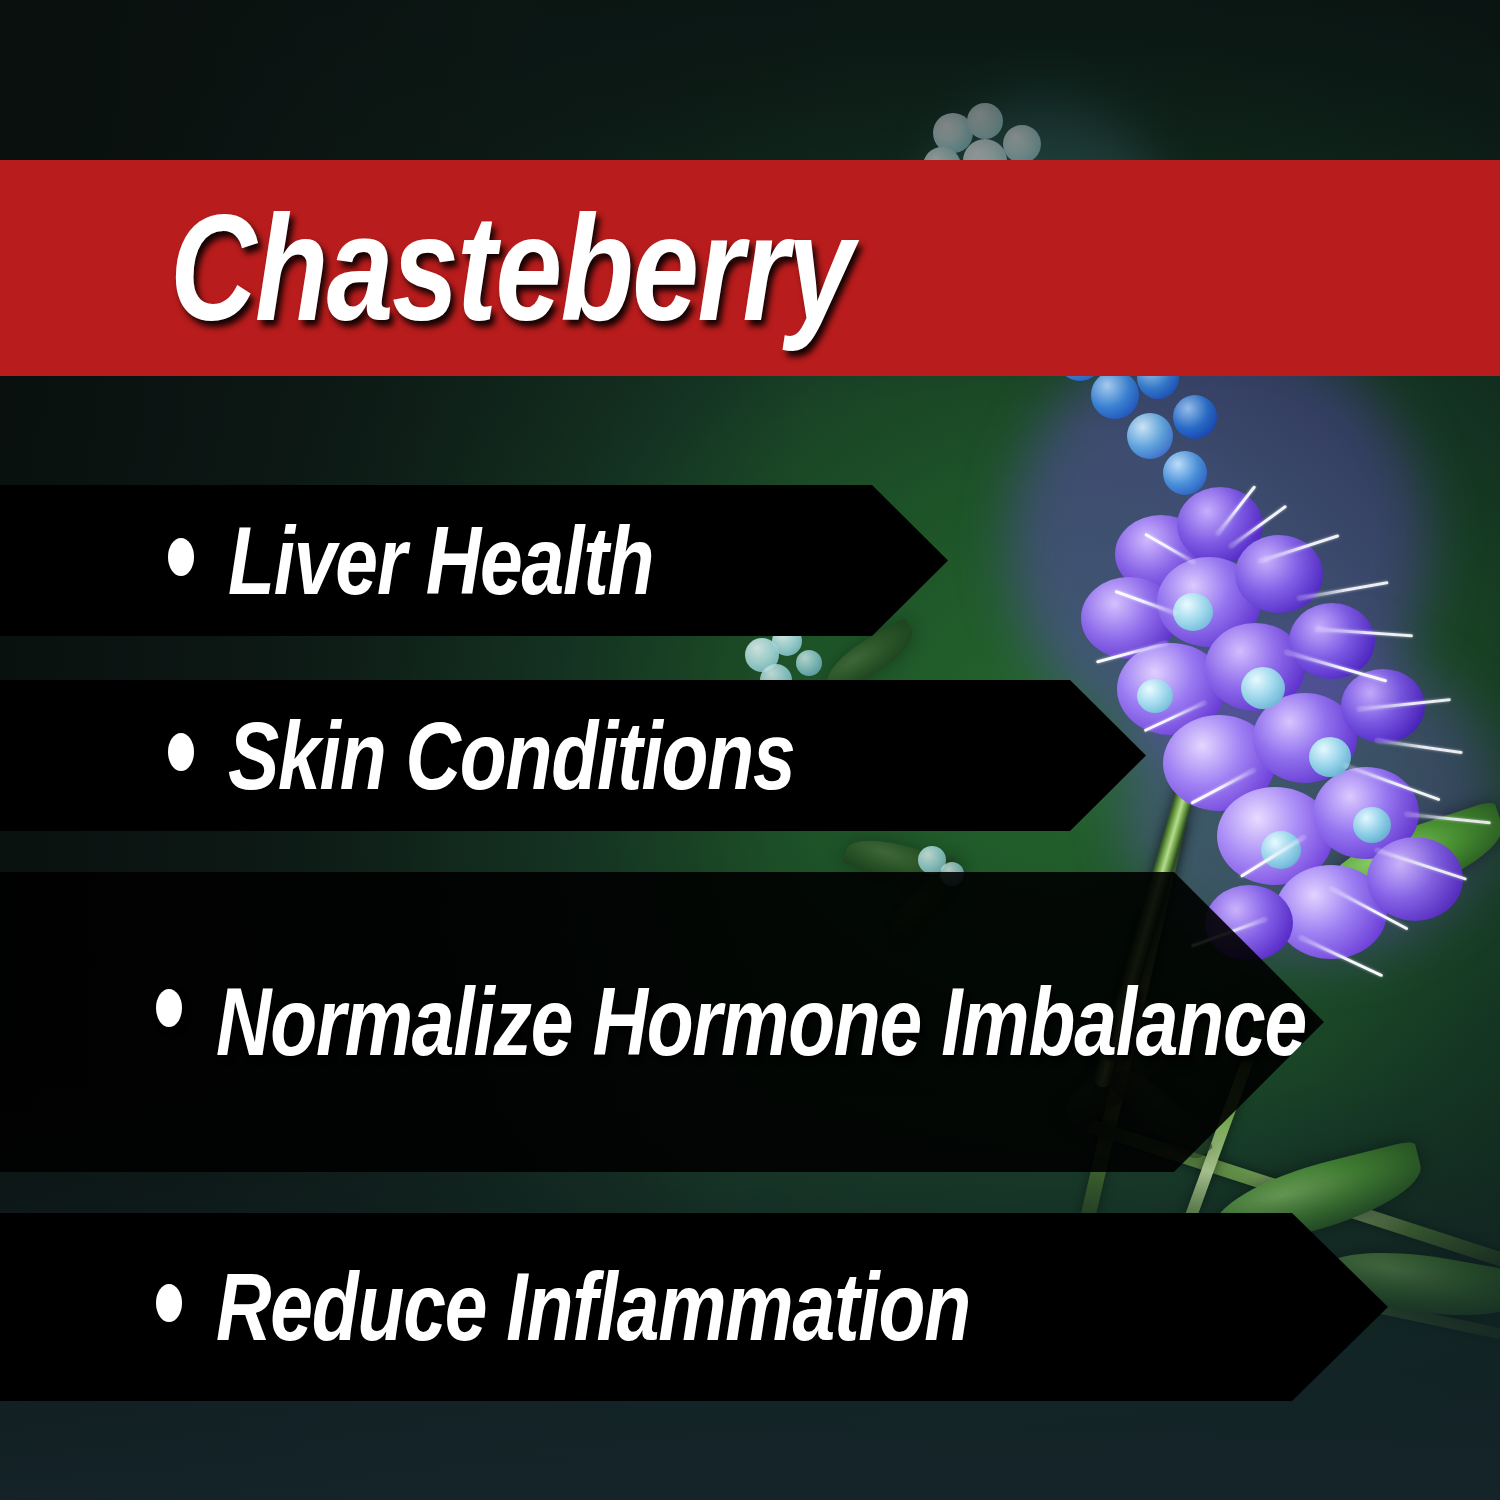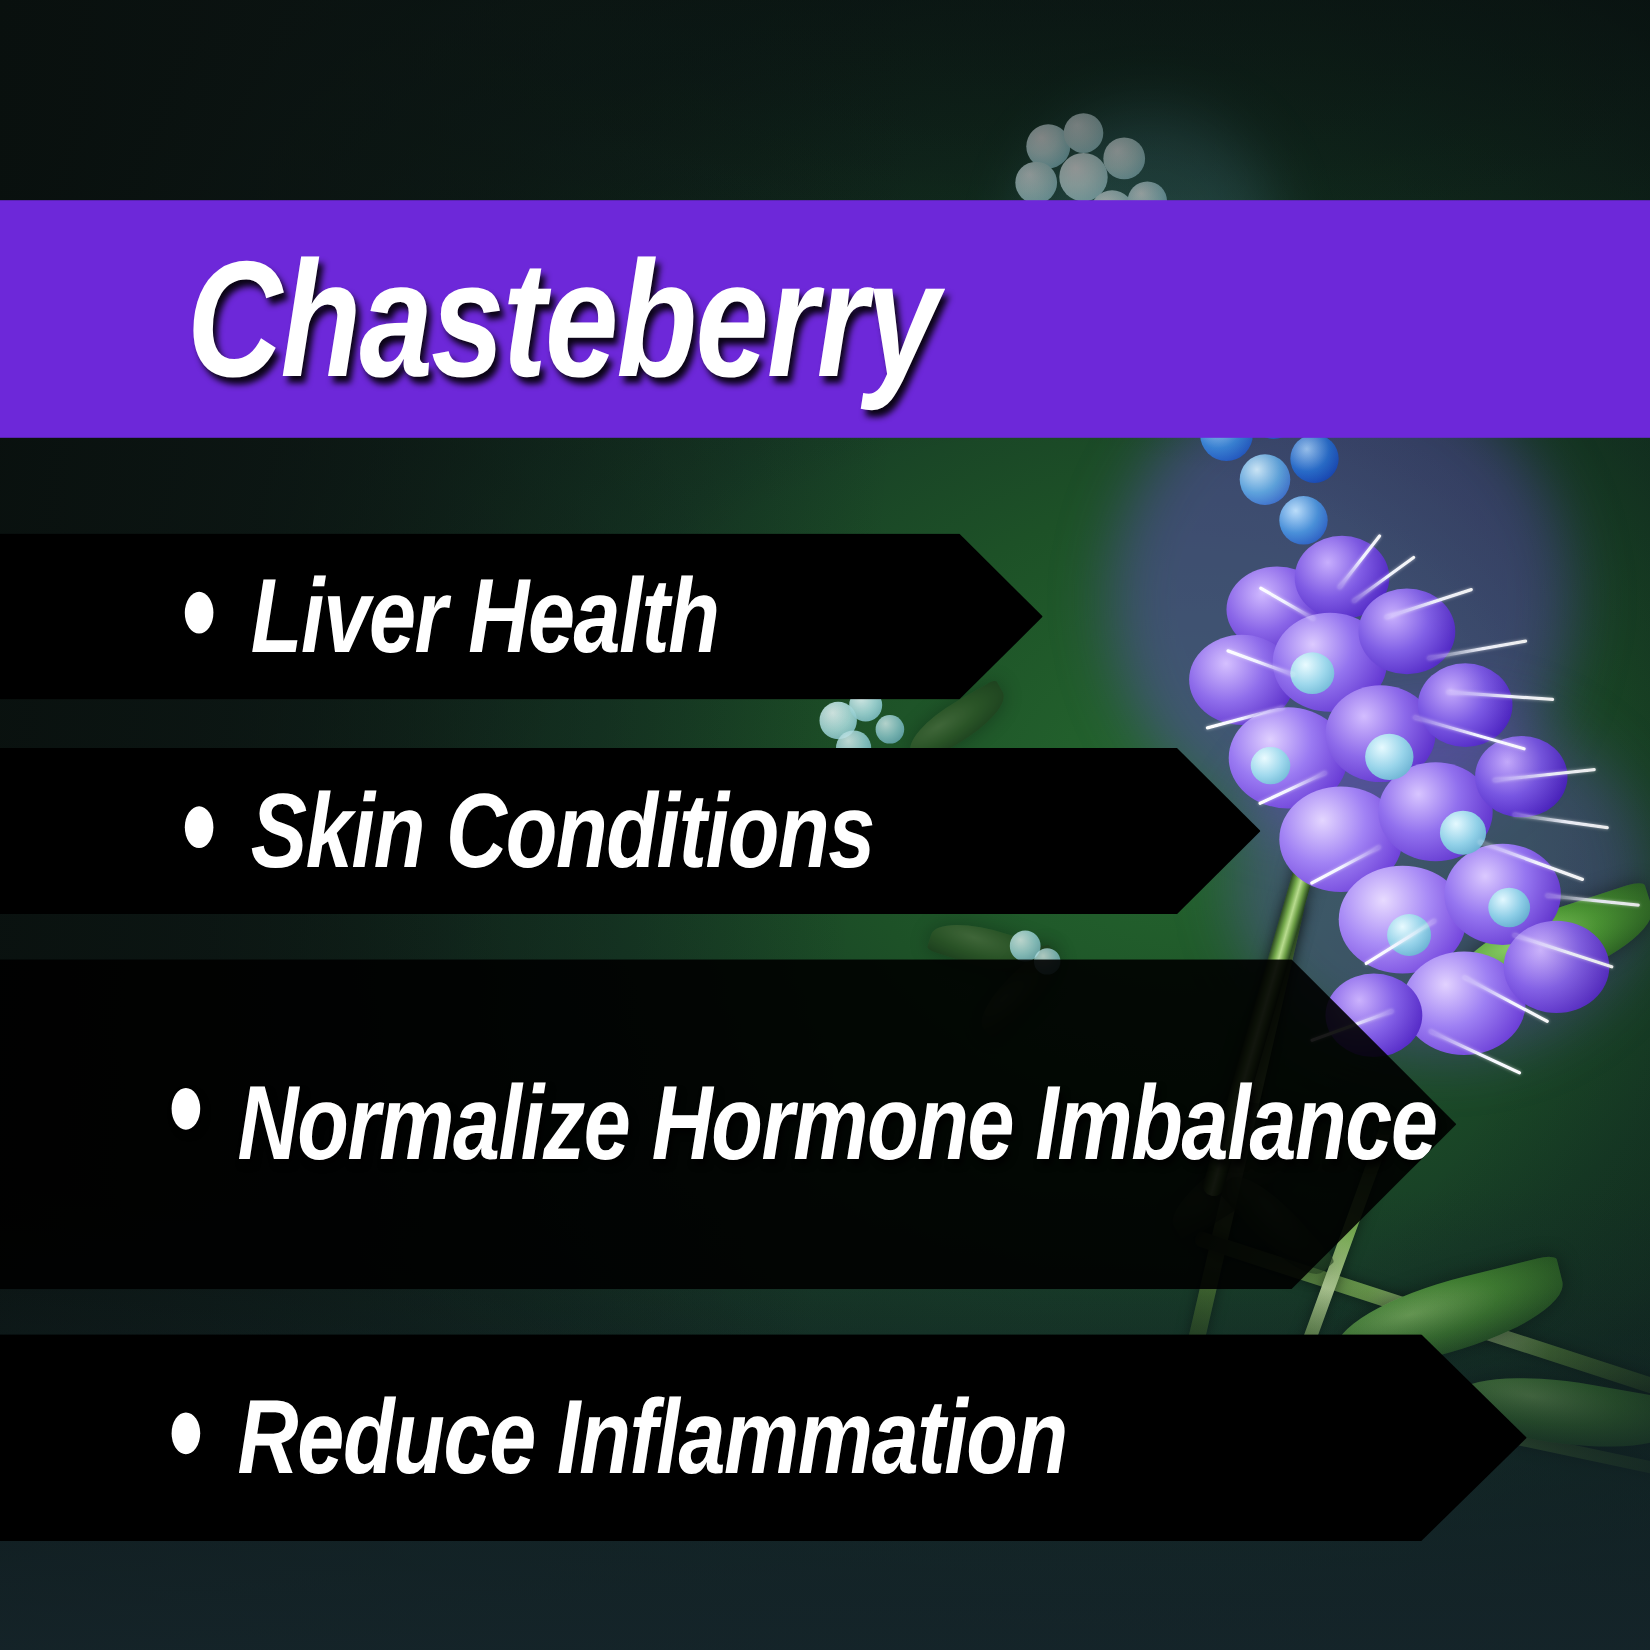--- a/index.html
+++ b/index.html
@@ -97,24 +97,24 @@
 
   
   .banner {
     position: absolute;
     display: flex;
     align-items: center;
     box-sizing: border-box;
   }
   .banner-title {
     left: 0;
-    top: 182px;
+    top: 160px;
     width: 1500px;
     height: 216px;
-    background: #6d28d9;
+    background: #b91c1c;
     padding-left: 170px;
   }
   .banner-arrow {
     background: #000000;
   }
   .b1 { left: -4px; top: 485px;  width: 952px;  height: 151px;
         clip-path: polygon(0 0, calc(100% - 76px) 0, 100% 50%, calc(100% - 76px) 100%, 0 100%);
         padding-left: 172px; }
   .b2 { left: -4px; top: 680px;  width: 1150px; height: 151px;
         clip-path: polygon(0 0, calc(100% - 76px) 0, 100% 50%, calc(100% - 76px) 100%, 0 100%);

